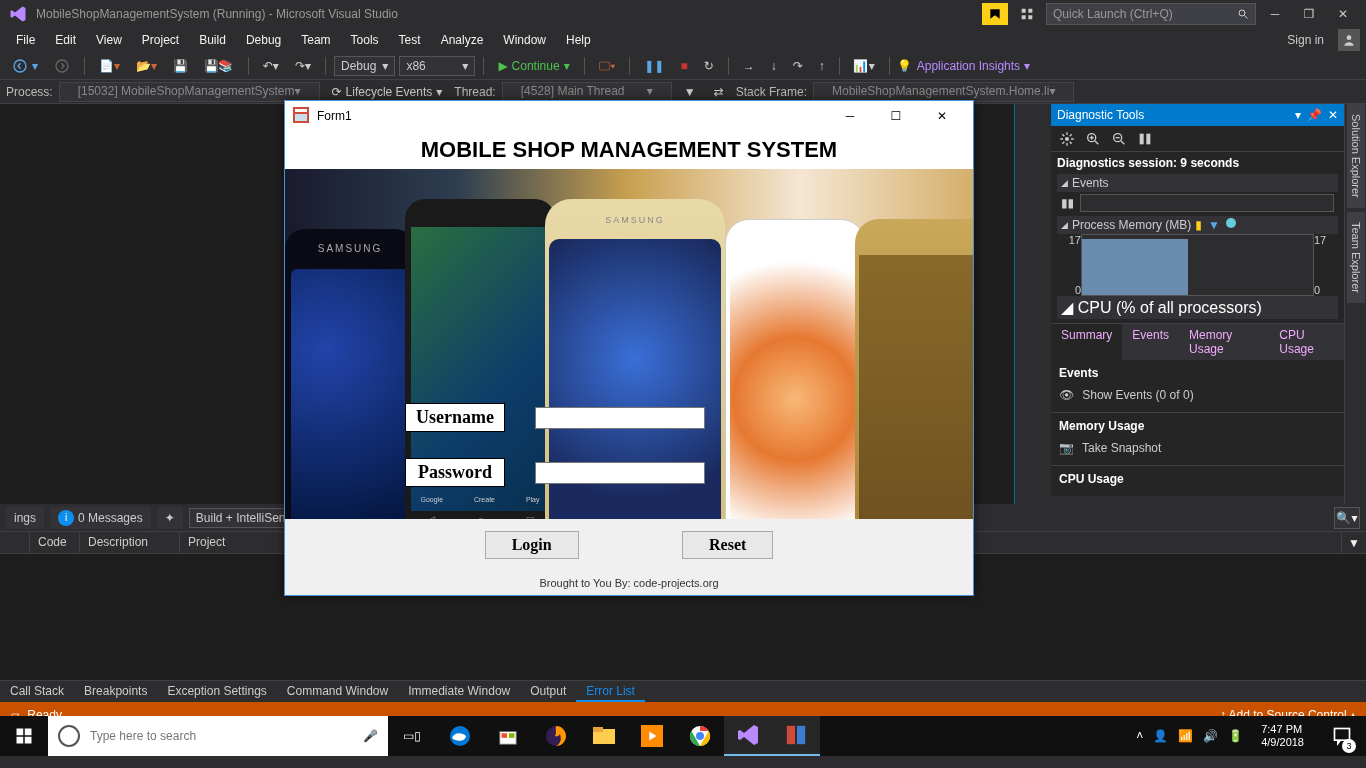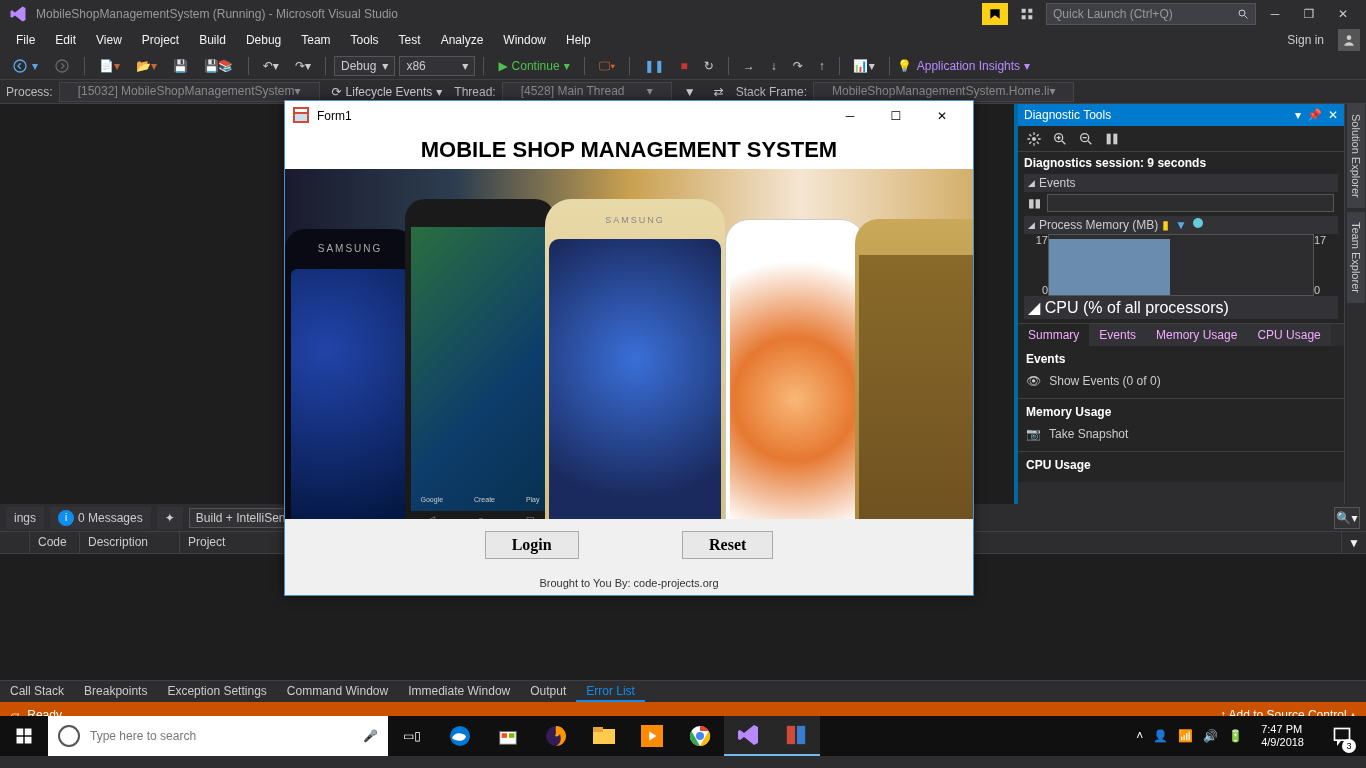--- a/index.html
+++ b/index.html
@@ -32,21 +32,21 @@
 .tb-ai { color: #b98aff; display:flex; align-items:center; gap:4px;}
 
 
 .toolbar2 { height: 24px; background: #2d2d30; border-bottom: 1px solid #3f3f46; display: flex; align-items: center; padding: 0 6px; gap: 6px; color: #999; font-size: 12px; }
 .toolbar2 .combo-disabled { background: #333337; border: 1px solid #444; padding: 1px 18px; color: #888; height: 20px; display:flex; align-items:flex-start; min-width: 200px; justify-content:space-between;}
 .toolbar2 .lbl { color: #bbb; }
 
 
 .main-area { position: absolute; top: 104px; left: 0; right: 0; bottom: 66px; display: flex; }
 .left-col { flex: 1; display: flex; flex-direction: column; position: relative; }
-.right-col { width: 330px; display: flex; flex-direction: column; border-left: 4px solid #0369a1; }
+.right-col { width: 330px; display: flex; flex-direction: column; border-left: 1px solid #0369a1; padding-left: 36px; }
 .right-tabs { width: 22px; background: #2d2d30; border-left: 1px solid #3f3f46; display: flex; flex-direction: column; align-items: center; }
 .vtab { writing-mode: vertical-rl; padding: 10px 3px; color: #ccc; font-size: 11px; background: #3f3f46; margin-bottom: 4px; cursor: pointer; }
 
 
 .diag-panel { display: flex; flex-direction: column; height: 100%; }
 .panel-header { background: #007acc; color: #fff; height: 22px; display: flex; align-items: center; padding: 0 6px; font-size: 12px; justify-content:space-between;}
 .panel-header .hdr-icons { display: flex; gap: 6px; }
 .panel-tb { background: #252526; height: 26px; display: flex; align-items: center; gap: 10px; padding: 0 8px; border-bottom: 1px solid #3f3f46; }
 .panel-body { background: #252526; flex: 1; overflow: hidden; padding: 4px 6px; font-size: 12px; color: #ccc; position:relative;}
 .diag-session { font-weight: bold; color: #fff; margin-bottom: 4px; font-size: 12px;}
@@ -490,20 +490,30 @@
           <div class="brand">SAMSUNG</div>
           <div class="scr"></div>
         </div>
       <div class="phone p4">
           <div class="scr"></div>
         </div>
       <div class="phone p5">
           <div class="scr"></div>
         </div>
 
+      <div class="login-overlay">
+        <div class="field-row">
+          <div class="field-label">Username</div>
+          <input class="field-input" type="text" style="">
+        </div>
+        <div class="field-row">
+          <div class="field-label">Password</div>
+          <input class="field-input" type="password" style="">
+        </div>
+      </div>
     </div>
     <div class="form1-footer">
       <span class="f-btn">Login</span>
       <span class="f-btn">Reset</span>
       <div class="credit">Brought to You By: code-projects.org</div>
     </div>
   </div>
 </div>
 
 <div class="status-bar">

